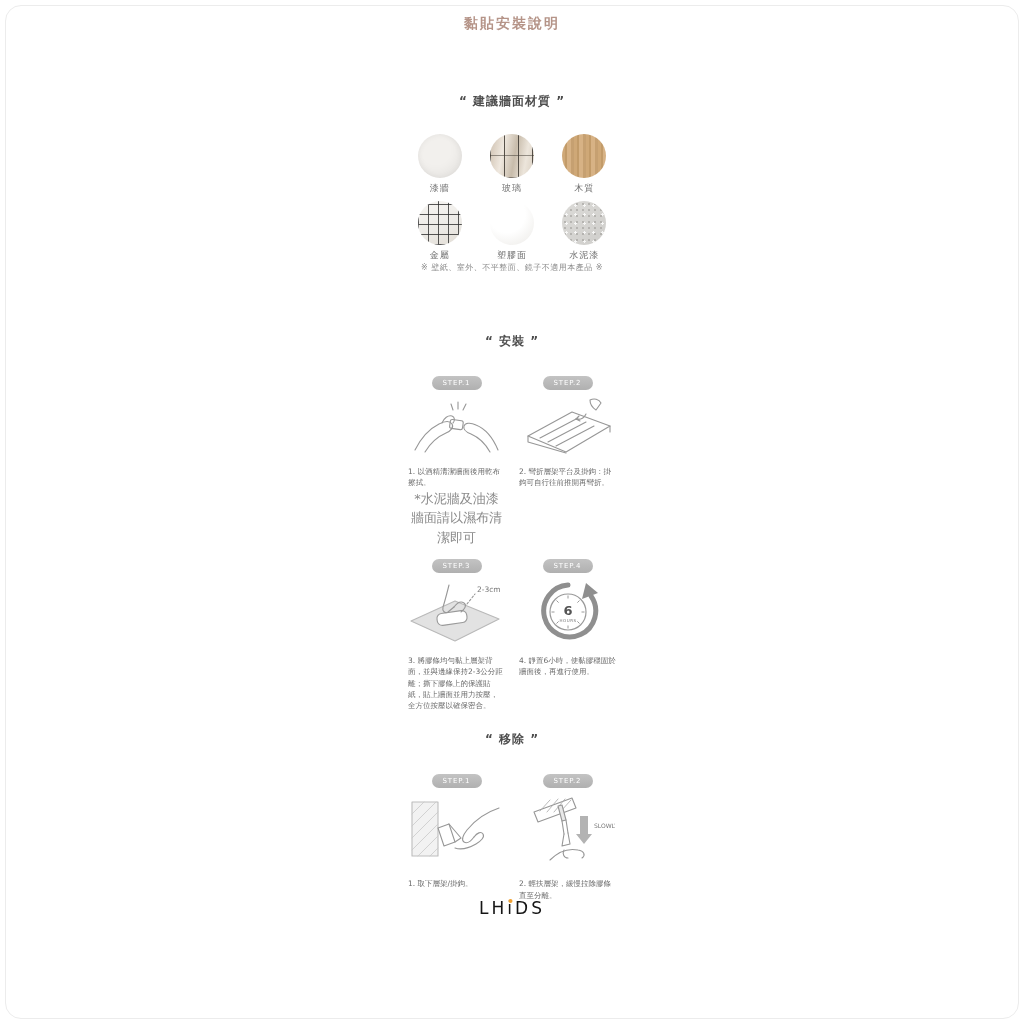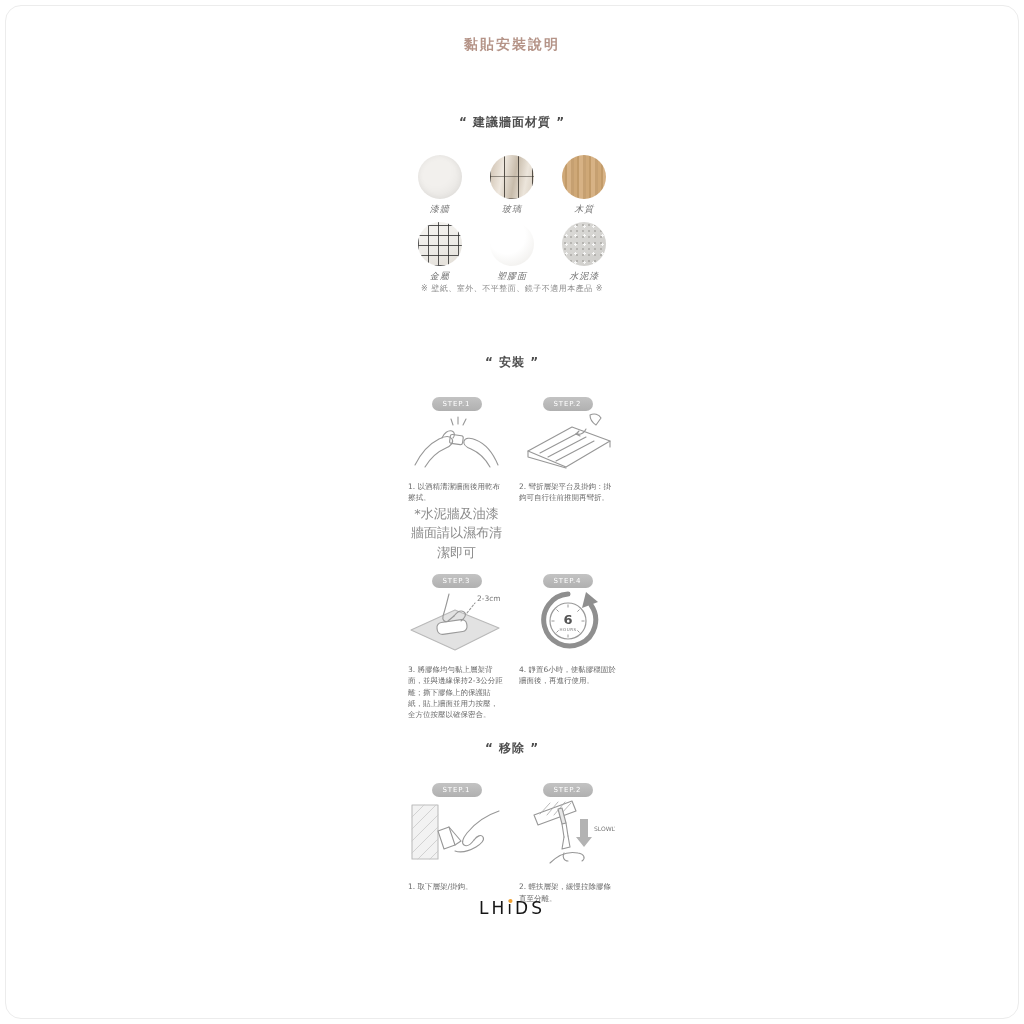--- a/index.html
+++ b/index.html
@@ -1,26 +1,26 @@
 <!DOCTYPE html>
 <html><head>
 <meta charset="utf-8">
 <style>
   * { margin:0; padding:0; box-sizing:border-box; }
   html,body { width:1024px; height:1024px; background:#ffffff; font-family:"DejaVu Sans","Liberation Sans",sans-serif; }
   .page { position:relative; width:1024px; height:1024px; background:#fff; overflow:hidden; }
   .frame { position:absolute; inset:5px; border:1px solid #ececec; border-radius:16px; pointer-events:none; }
   .content { width:208px; margin:0 auto; }
 
-  .title { padding-top:36px; text-align:center; font-size:14px; font-weight:bold; letter-spacing:2px; color:#b59488; }
+  .title { padding-top:15px; text-align:center; font-size:14px; font-weight:bold; letter-spacing:2px; color:#b59488; }
 
   .section-heading { margin-top:60px; text-align:center; font-size:12px; font-weight:bold; letter-spacing:1px; color:#4d4d4d; }
 
   .mat-grid { margin-top:24px; display:grid; grid-template-columns:repeat(3,1fr); column-gap:9px; row-gap:6px; }
-  .mat-cell { display:flex; flex-direction:column; align-items:center;font-style:italic; }
+  .mat-cell { display:flex; flex-direction:column; align-items:center; }
   .swatch { width:44px; height:44px; border-radius:50%; overflow:hidden; }
   .sw-paint { background:#f2f0ed; box-shadow:inset 0 0 6px rgba(0,0,0,0.06), inset -4px -6px 10px rgba(0,0,0,0.04); }
   .sw-glass { background:
       repeating-linear-gradient(90deg, rgba(60,55,48,0.85) 0 1.5px, rgba(0,0,0,0) 1.5px 14px),
       repeating-linear-gradient(0deg, rgba(60,55,48,0.5) 0 1px, rgba(0,0,0,0) 1px 22px),
       linear-gradient(100deg,#cdbfae 0%,#efe8df 30%,#c8bcab 55%,#ece5db 78%,#d8cec0 100%); }
   .sw-wood { background:
       repeating-linear-gradient(90deg, #cfa877 0 3px, #c29b69 3px 5px, #d7b285 5px 9px, #c6a071 9px 12px); }
   .sw-metal { background:
       repeating-linear-gradient(0deg, rgba(45,45,45,0.8) 0 1px, rgba(0,0,0,0) 1px 10px),
@@ -32,21 +32,21 @@
       radial-gradient(rgba(255,255,255,0.8) 1px, rgba(0,0,0,0) 1.2px),
       linear-gradient(135deg,#dcdbd8 0%,#cfcecb 100%);
       background-size:6px 6px, 9px 9px, 100% 100%; }
   .mat-label { margin-top:4px; font-size:9px; color:#6f6f6f; letter-spacing:1px; }
 
   .mat-note { text-align:center; font-size:8px; color:#8c8c8c; letter-spacing:0.5px; white-space:nowrap; }
 
   .steps-grid { margin-top:26px; display:grid; grid-template-columns:1fr 1fr; column-gap:14px; row-gap:12px; }
   .step-cell { display:flex; flex-direction:column; align-items:center; }
   .step-badge { width:50px; height:14px; border-radius:7px; background:linear-gradient(180deg,#c3c3c3,#b0b0b0); color:#ffffff; font-size:7px; letter-spacing:0.8px; display:flex; align-items:center; justify-content:center; }
-  .step-ill { display:flex; align-items:center; justify-content:center; }
+  .step-ill { margin-top:6px; display:flex; align-items:center; justify-content:center; }
   .step-caption { margin-top:12px; width:97px; font-size:7.5px; line-height:1.5; color:#6a6a6a; text-align:left; align-self:flex-start; }
   .step-note { width:97px; font-size:13px; line-height:1.5; color:#8a8a8a; text-align:center; align-self:flex-start; }
 
   .logo { position:absolute; top:898px; left:0; width:100%; text-align:center; font-size:17px; font-weight:normal; letter-spacing:3px; color:#151515; }
   .logo-i { position:relative; display:inline-block; }
   .logo-i::after { content:""; position:absolute; top:0.5px; left:50%; transform:translateX(-62%); width:4px; height:4px; border-radius:50%; background:#f0a132; }
 
   svg text { font-family:"DejaVu Sans","Liberation Sans",sans-serif; }
 </style>
 </head>

